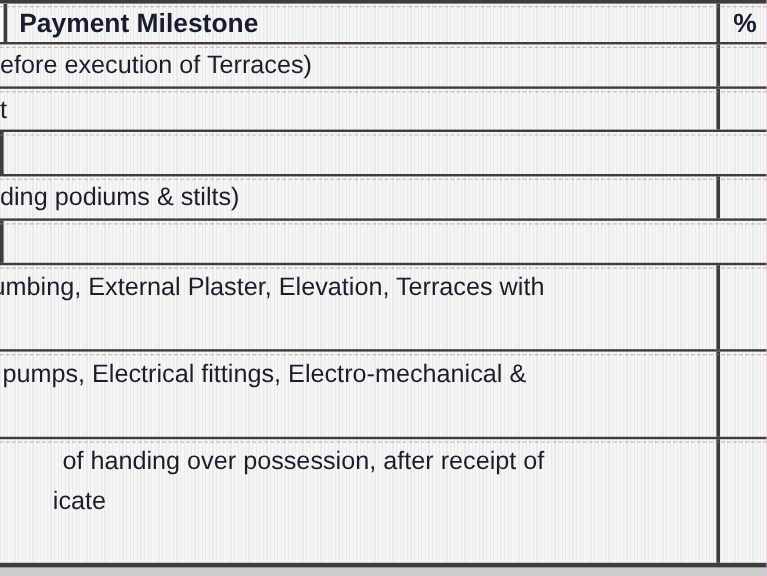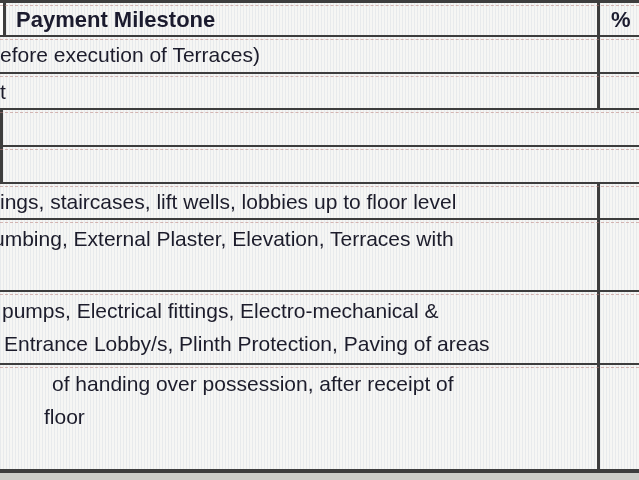--- a/index.html
+++ b/index.html
@@ -92,50 +92,49 @@
       <div class="cell-milestone">
         <span class="line">t</span>
       </div>
       <div class="cell-percent"></div>
     </div>
 
     <div class="row artifact" style="height:37px">
       <div class="cell-percent"></div>
     </div>
 
+    <div class="row artifact" style="height:37px">
+      <div class="cell-milestone">
+        <span class="line">ding podiums &amp; stilts)</span>
+      </div>
+      <div class="cell-percent"></div>
+    </div>
 
     <div class="row artifact" style="height:37px">
       <div class="cell-percent"></div>
     </div>
 
-    <div class="row artifact" style="height:36px">
-      <div class="cell-milestone">
-        <span class="line">ings, staircases, lift wells, lobbies up to floor level</span>
-      </div>
-      <div class="cell-percent"></div>
-    </div>
 
     <div class="row dbl artifact" style="height:72px">
       <div class="cell-milestone">
         <span class="line" style="margin-left:-7px">umbing, External Plaster, Elevation, Terraces with</span>
       </div>
       <div class="cell-percent"></div>
     </div>
 
     <div class="row dbl artifact" style="height:73px">
       <div class="cell-milestone">
         <span class="line" style="margin-left:2px">pumps, Electrical fittings, Electro-mechanical &amp;</span>
-        <span class="line" style="margin-left:4px">Entrance Lobby/s, Plinth Protection, Paving of areas</span>
       </div>
       <div class="cell-percent"></div>
     </div>
 
     <div class="row dbl artifact" style="height:67px">
       <div class="cell-milestone">
         <span class="line" style="margin-left:8px">of handing over possession, after receipt of</span>
-        <span class="line">floor</span>
+        <span class="line">icate</span>
       </div>
       <div class="cell-percent"></div>
     </div>
 
   </div>
   <div class="below-strip"></div>
 </div>
 
 </body></html>

